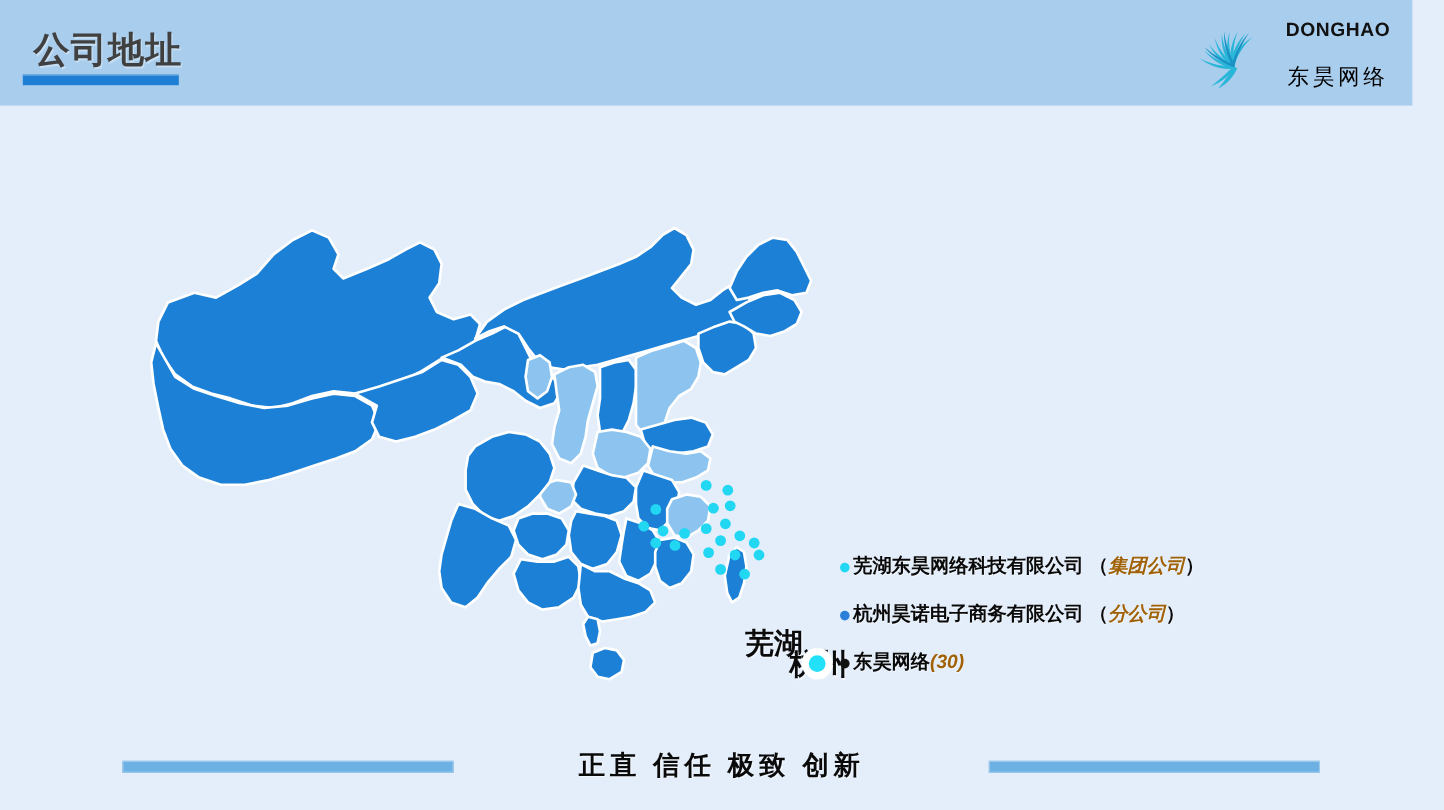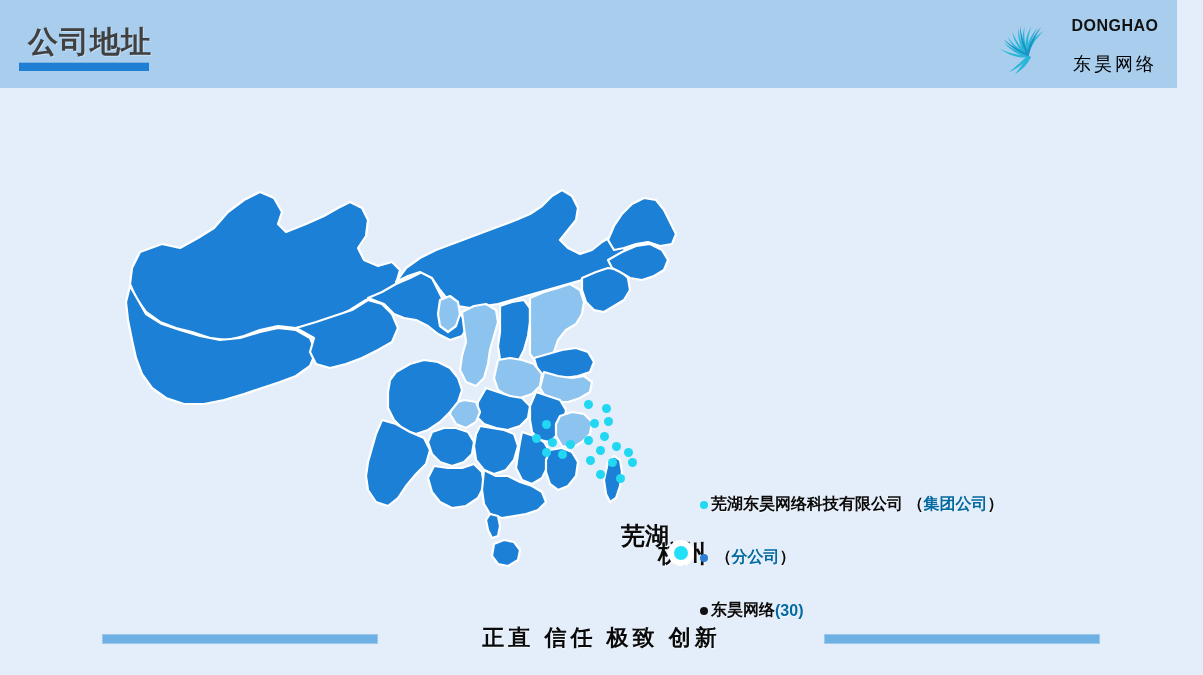--- a/index.html
+++ b/index.html
@@ -72,26 +72,25 @@
     width:14px; height:14px; border-radius:50%; background:#22e0f7;
   }
 
   
   #legend { position:absolute; left:700px; top:462px; width:330px; }
   .legend-row {
     display:flex; align-items:center; margin-bottom:19px;
     font-size:16px; font-weight:bold; color:#0a0a0a;
     white-space:nowrap;
     text-shadow:.5px .5px 0 rgba(255,255,255,.5);
-    margin-top:32px;
   }
   .legend-bullet {
     width:8px; height:8px; border-radius:50%; margin-right:3px; flex:none;
   }
-  .legend-accent { color:#0369a1; }
+  .legend-accent { color:#a16207;font-style:italic; }
   .paren { color:#0a0a0a; }
 
   
   #footer-slogan {
     position:absolute; left:0; top:623px; width:1203px; text-align:center;
     font-size:22px; font-weight:bold; color:#0a0a0a; letter-spacing:4px;
     text-shadow:1px 1px 0 rgba(255,255,255,.5);
   }
   #bar-left {
     position:absolute; left:102px; top:634px; width:276px; height:10px;
@@ -239,20 +238,21 @@
     <span class="legend-bullet" style="background: rgb(34, 215, 242);"></span>
     <span>芜湖东昊网络科技有限公司</span>
     <span>&nbsp;</span>
     <span class="paren">（</span>
     <span class="legend-accent">集团公司</span>
     <span class="paren">）</span>
   </div>
 
   <div class="legend-row">
     <span class="legend-bullet" style="background: rgb(43, 127, 217);"></span>
+    <span>杭州昊诺电子商务有限公司</span>
     <span>&nbsp;</span>
     <span class="paren">（</span>
     <span class="legend-accent">分公司</span>
     <span class="paren">）</span>
   </div>
 
   <div class="legend-row">
     <span class="legend-bullet" style="background: rgb(17, 17, 17);"></span>
     <span>东昊网络</span>
     <span class="legend-accent">(30)</span>

